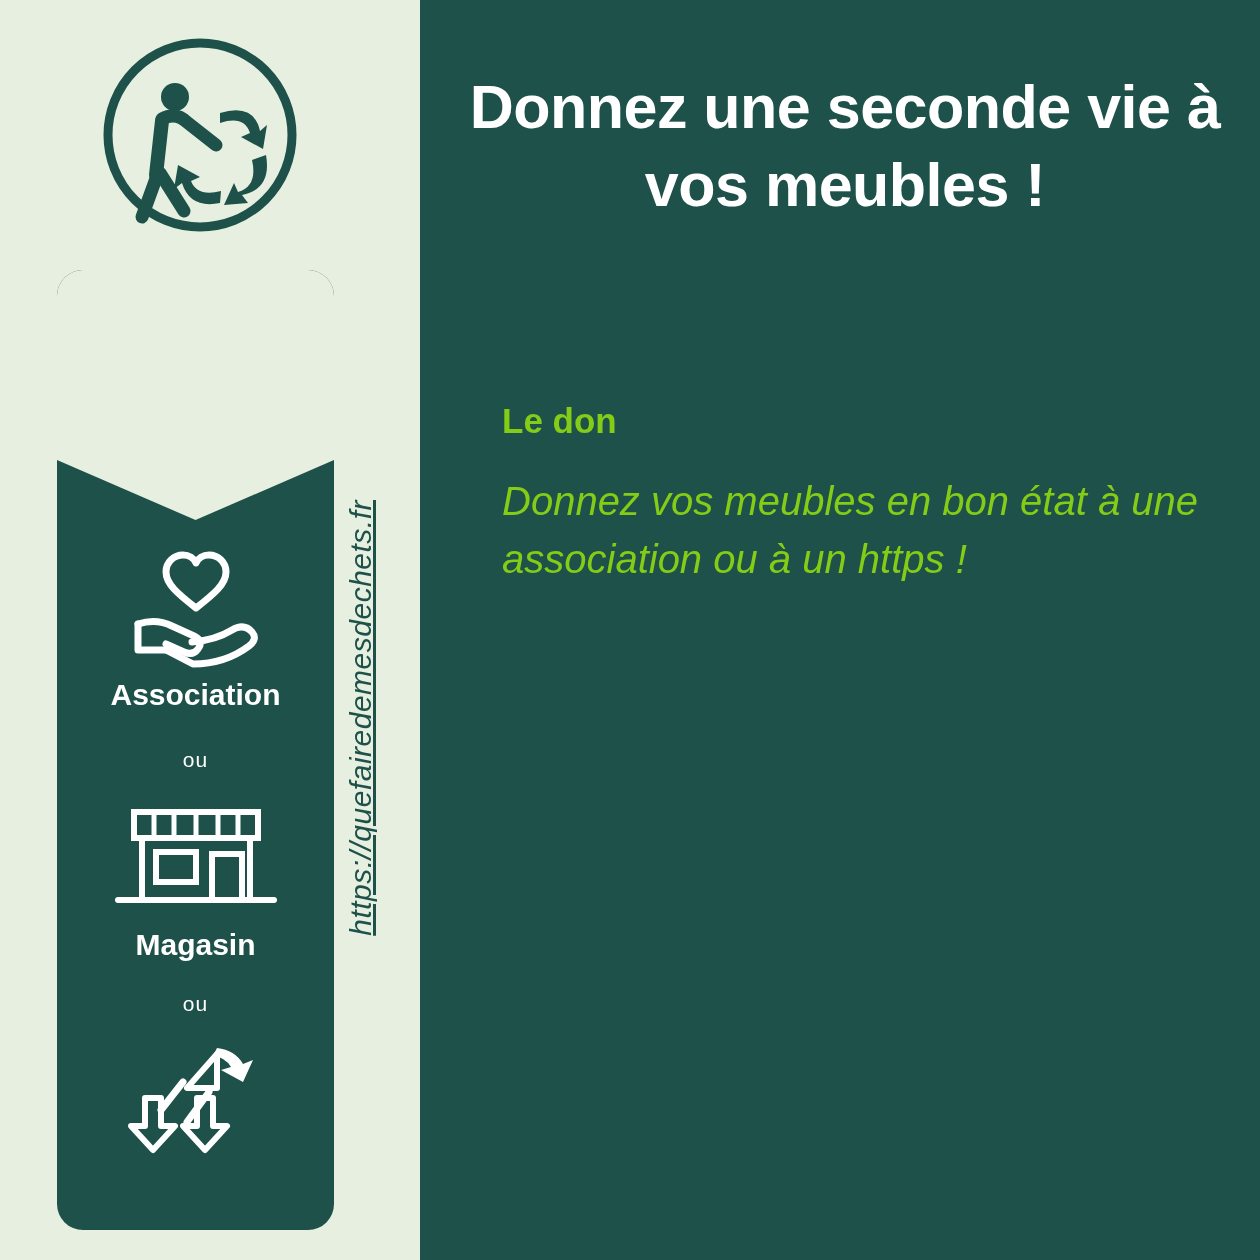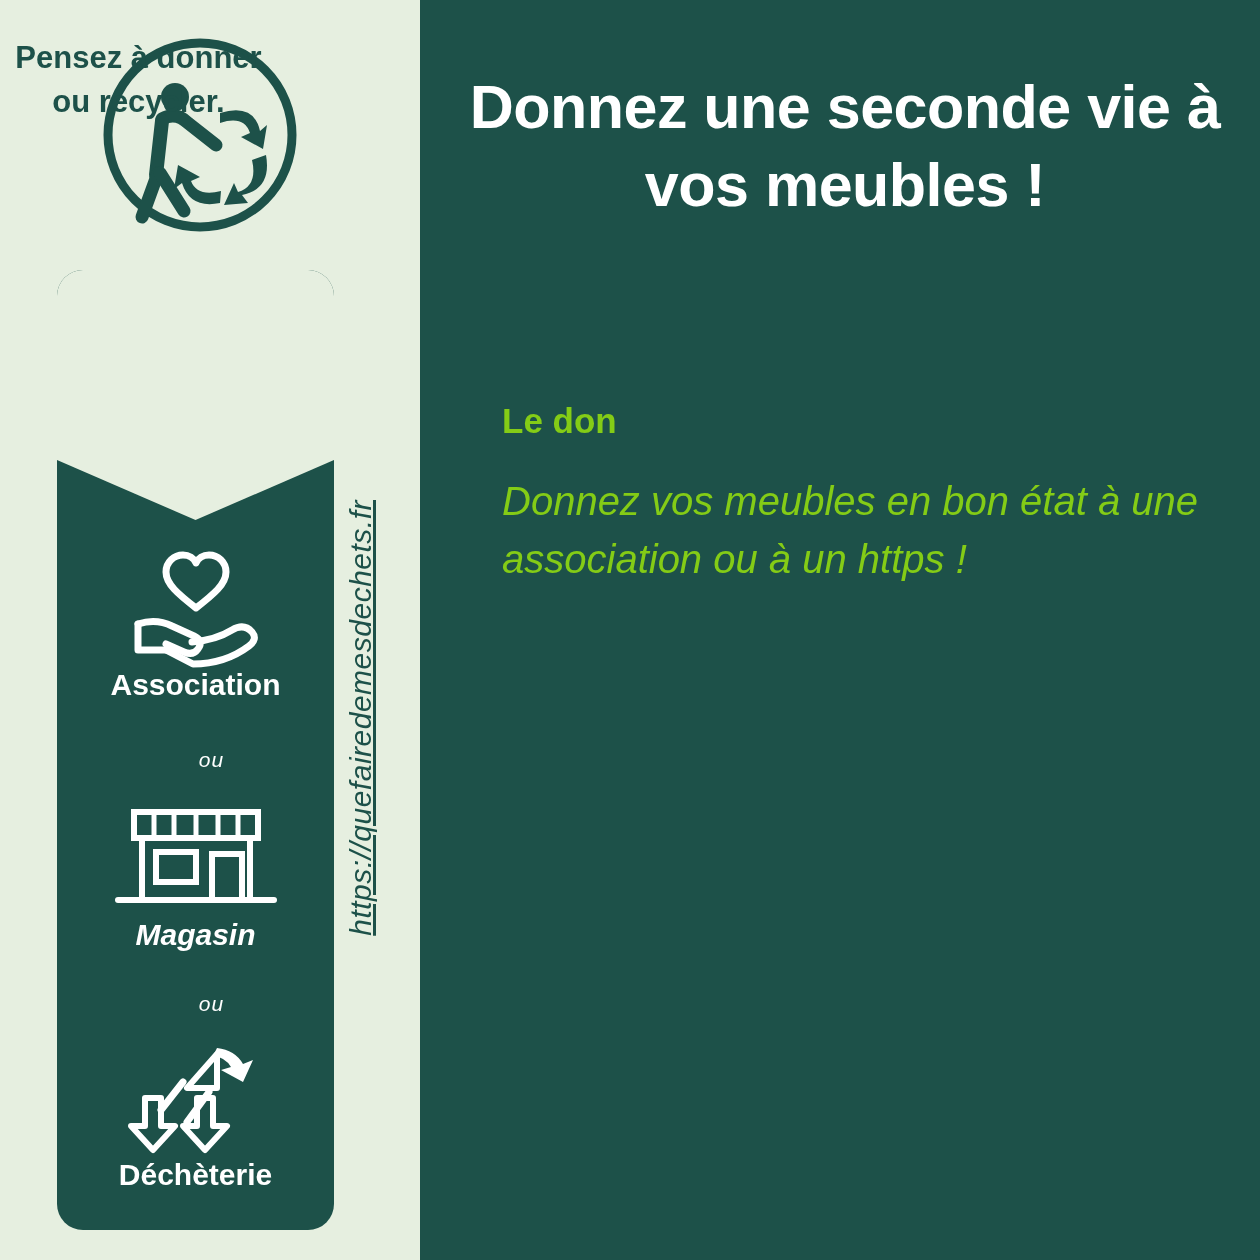--- a/index.html
+++ b/index.html
@@ -116,38 +116,36 @@
     text-align: center;
     color: #ffffff;
   }
   .step .icon {
     display: block;
     margin: 0 auto;
     height: 118px;
   }
   .step .label {
     display: block;
-    margin-top: 0;
+    margin-top: 10px;
     font-size: 30px;
     font-weight: bold;
   }
   .ou {
     position: absolute;
     left: 57px;
     width: 277px;
     text-align: center;
     color: #ffffff;
     font-size: 21px;
-    font-style: italic;
     letter-spacing: 1px;
-    padding-left: 16px;
   }
   #step-association { top: 550px; }
   #ou-1 { top: 748px; }
-  #step-magasin { top: 800px; font-style: italic; }
+  #step-magasin { top: 800px; }
   #ou-2 { top: 992px; }
   #step-dechetterie { top: 1040px; }
 
   
   .url {
     position: absolute;
     left: 344px;
     top: 500px;
     color: #1d5149;
     font-size: 30px;
@@ -181,21 +179,20 @@
 
         <path d="M120 78 q34 -10 40 18 l7 -6 -4 24 -22 -12 9 -4 q-6 -18 -30 -10 z" fill="#1d5149"></path>
         <path d="M166 120 q6 34 -24 40 l6 8 -24 2 10 -22 4 9 q20 -6 14 -32 z" fill="#1d5149"></path>
         <path d="M120 168 q-30 6 -38 -20 l-8 6 4 -24 22 12 -9 4 q6 16 30 10 z" fill="#1d5149"></path>
       </svg>
     </div>
 
     <div class="steps-col"></div>
 
     <div class="pensez-card"></div>
-    <div class="pensez-text">Pensez à donner ou recycler.</div>
 
     <div class="step" id="step-association">
       <span class="icon">
         <svg width="140" height="118" viewBox="0 0 140 118">
           <path d="M70 58 C52 44 40 34 40 22 C40 12 48 5 57 5 C63 5 68 8 70 13 C72 8 77 5 83 5 C92 5 100 12 100 22 C100 34 88 44 70 58 Z" fill="none" stroke="#ffffff" stroke-width="7" stroke-linejoin="round"></path>
           <path d="M12 74 L12 100 L40 100" fill="none" stroke="#ffffff" stroke-width="7" stroke-linecap="round" stroke-linejoin="round"></path>
           <path d="M12 74 q18 -6 34 2 l22 10 q10 5 4 13 q-5 7 -14 3 l-18 -8" fill="none" stroke="#ffffff" stroke-width="7" stroke-linecap="round" stroke-linejoin="round"></path>
           <path d="M66 92 q24 -2 40 -12 q12 -7 20 2 q6 7 -3 14 q-24 18 -56 18 l-27 -14" fill="none" stroke="#ffffff" stroke-width="7" stroke-linecap="round" stroke-linejoin="round"></path>
         </svg>
       </span>
@@ -223,21 +220,20 @@
     <div class="step" id="step-dechetterie">
       <span class="icon">
         <svg width="150" height="118" viewBox="0 0 150 118">
           <path d="M96 8 q18 2 26 16 l10 -4 -10 22 -22 -12 10 -3 q-6 -10 -18 -11 z" fill="#ffffff"></path>
           <path d="M96 14 L66 48 L96 48 Z" fill="none" stroke="#ffffff" stroke-width="6" stroke-linejoin="round"></path>
           <path d="M62 42 L40 70 M88 52 L66 82" stroke="#ffffff" stroke-width="7" stroke-linecap="round"></path>
           <path d="M24 58 L24 86 L10 86 L32 110 L54 86 L40 86 L40 58 Z" fill="none" stroke="#ffffff" stroke-width="6" stroke-linejoin="round"></path>
           <path d="M76 58 L76 86 L62 86 L84 110 L106 86 L92 86 L92 58 Z" fill="none" stroke="#ffffff" stroke-width="6" stroke-linejoin="round"></path>
         </svg>
       </span>
-      <span class="label">Déchèterie</span>
     </div>
 
     <a class="url" href="#">https://quefairedemesdechets.fr</a>
   </div>
 
   <div class="right-panel">
     <div class="headline">Donnez une seconde vie à vos meubles !</div>
 
     <div class="section" id="section-don">
       <div class="section-title">Le don</div>

